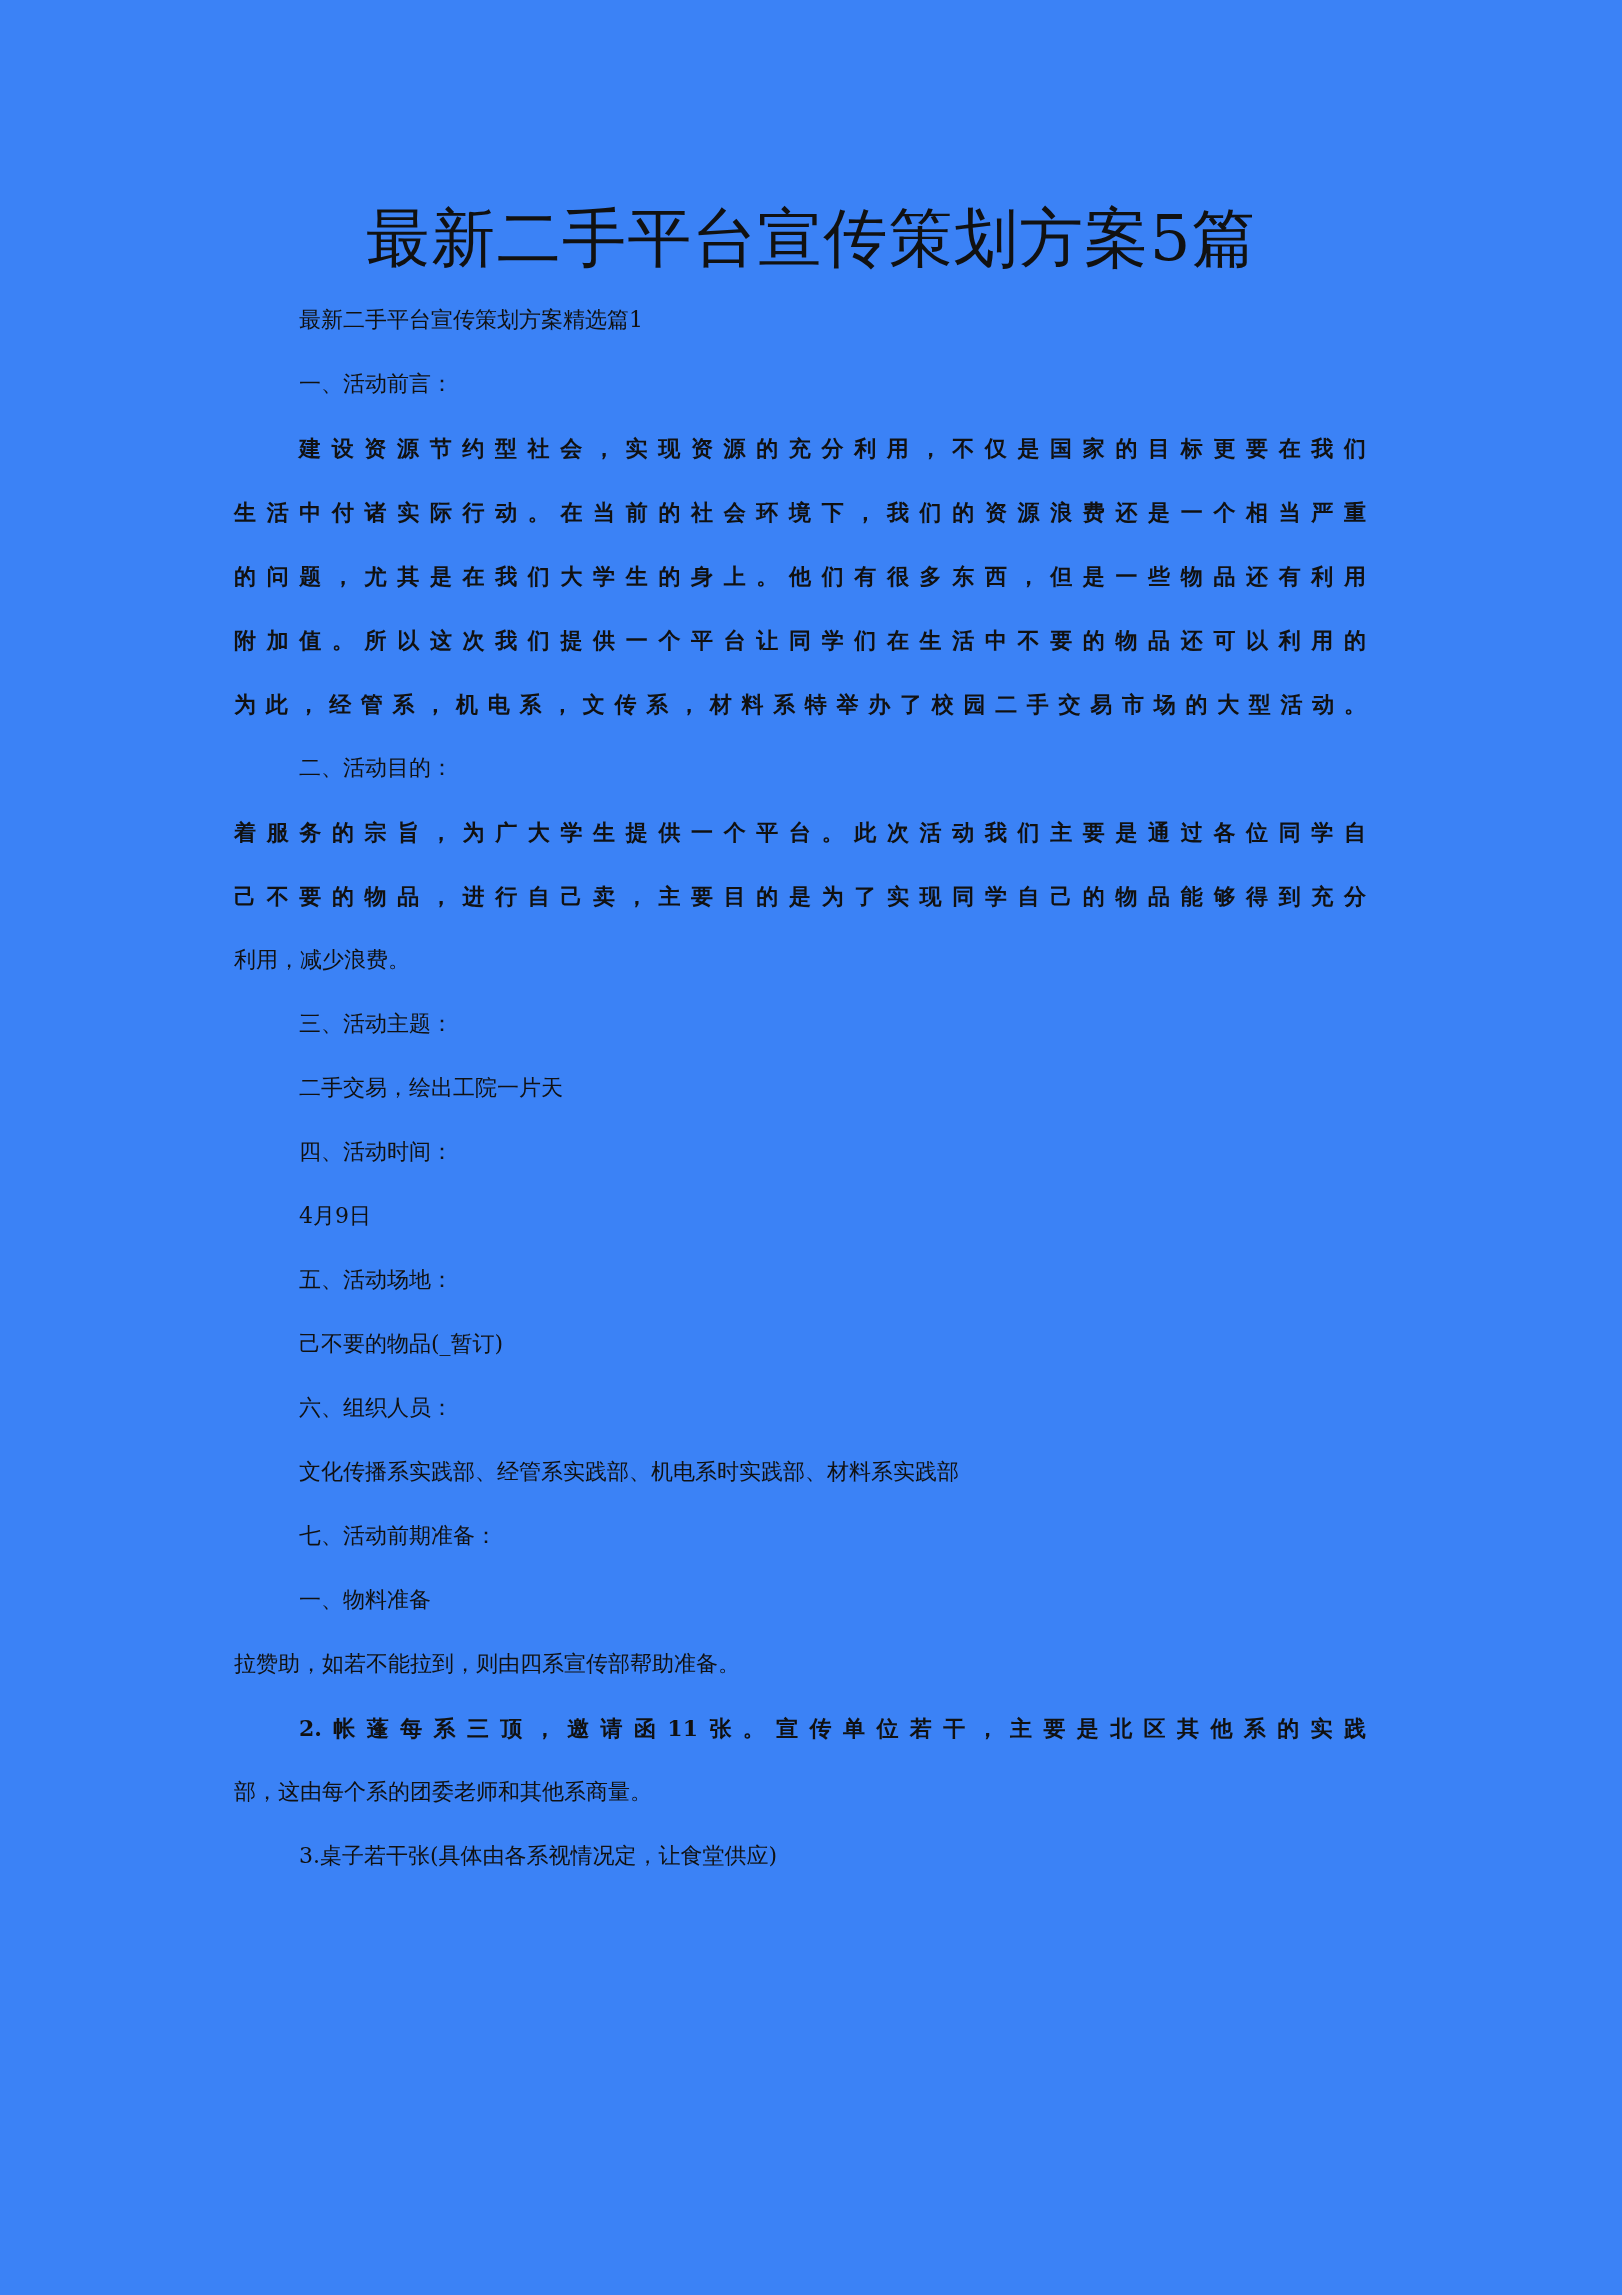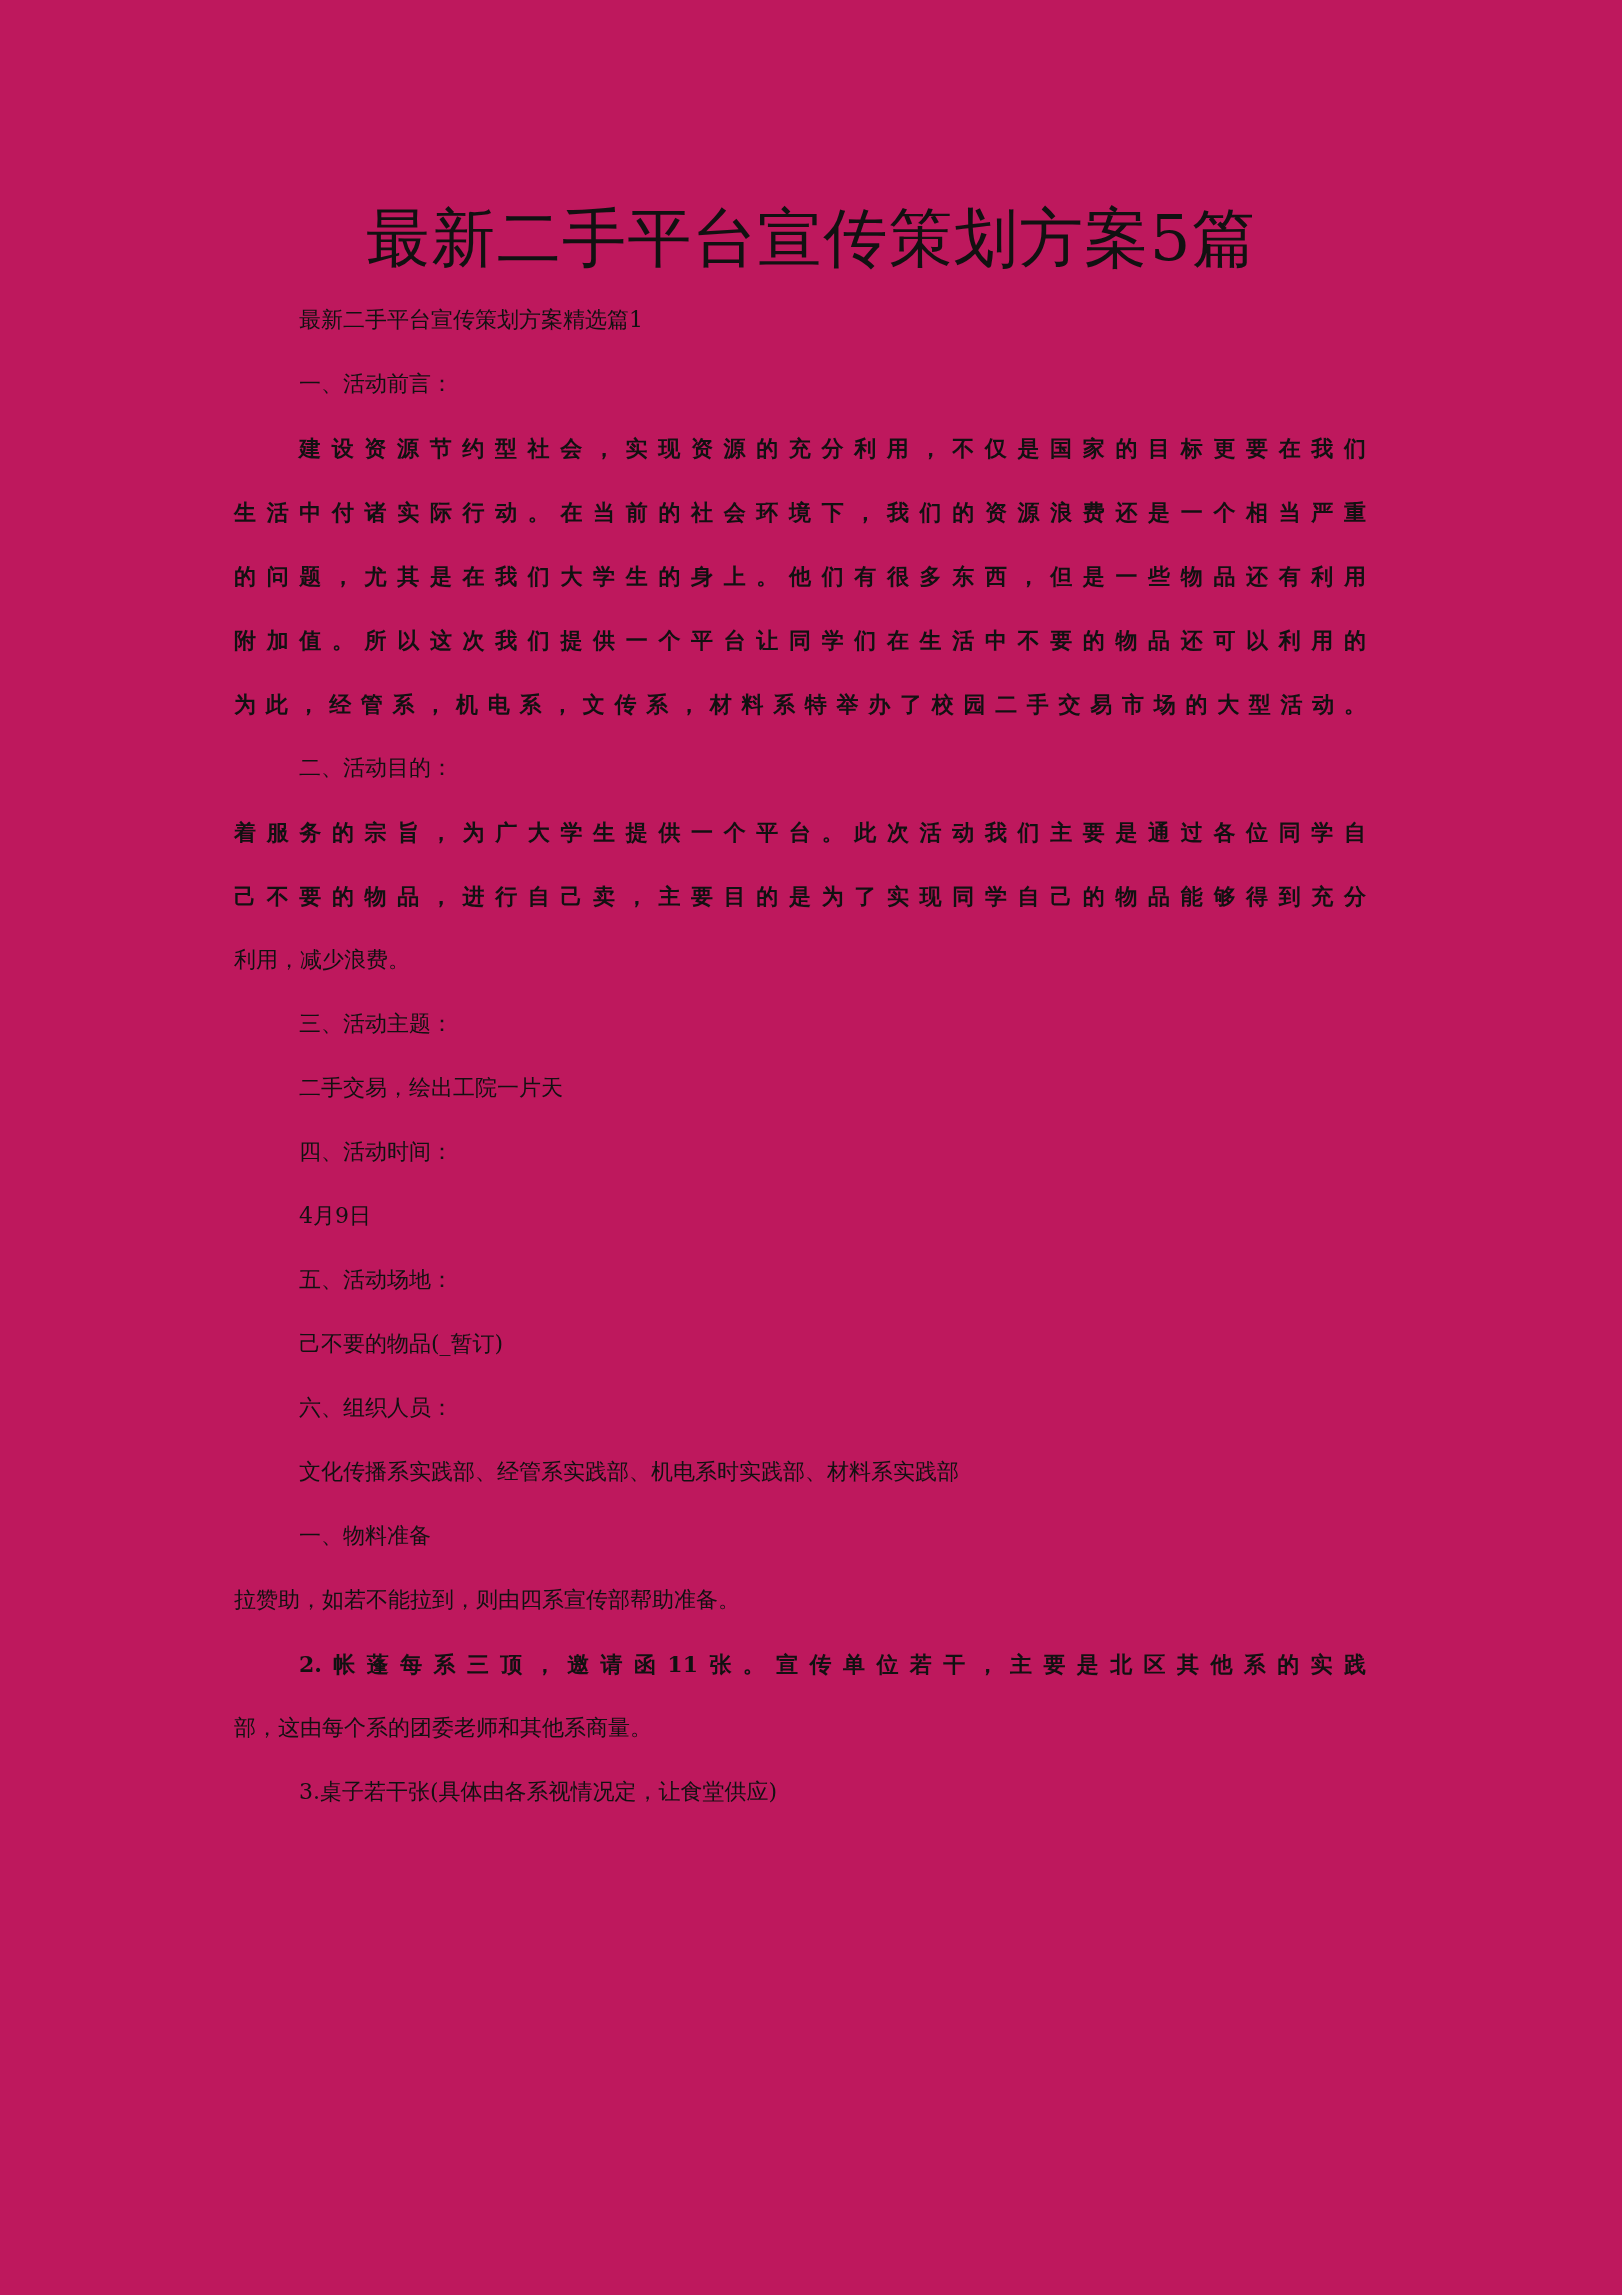--- a/index.html
+++ b/index.html
@@ -14,21 +14,21 @@
       overflow: hidden;
       color: #111111;
       font-family: "DejaVu Serif", "Liberation Serif", serif;
     }
     .page {
       position: absolute;
       left: 0;
       top: 0;
       width: 1623px;
       height: 2295px;
-      background: #be185d;
+      background: #3b82f6;
     }
     .title {
       position: absolute;
       left: 0;
       top: 196px;
       width: 1623px;
       text-align: center;
       font-size: 64px;
       line-height: 85px;
       letter-spacing: 1.3px;
@@ -76,20 +76,21 @@
     <span class="line justify">己不要的物品，进行自己卖，主要目的是为了实现同学自己的物品能够得到充分</span>
     <span class="line">利用，减少浪费。</span>
     <span class="line indent">三、活动主题：</span>
     <span class="line indent">二手交易，绘出工院一片天</span>
     <span class="line indent">四、活动时间：</span>
     <span class="line indent">4月9日</span>
     <span class="line indent">五、活动场地：</span>
     <span class="line indent">己不要的物品(_暂订)</span>
     <span class="line indent">六、组织人员：</span>
     <span class="line indent">文化传播系实践部、经管系实践部、机电系时实践部、材料系实践部</span>
+    <span class="line indent">七、活动前期准备：</span>
     <span class="line indent">一、物料准备</span>
     <span class="line">拉赞助，如若不能拉到，则由四系宣传部帮助准备。</span>
     <span class="line indent justify">2.帐蓬每系三顶，邀请函11张。宣传单位若干，主要是北区其他系的实践</span>
     <span class="line">部，这由每个系的团委老师和其他系商量。</span>
     <span class="line indent">3.桌子若干张(具体由各系视情况定，让食堂供应)</span>
   </div>
 </div>
 
 
 </body></html>

